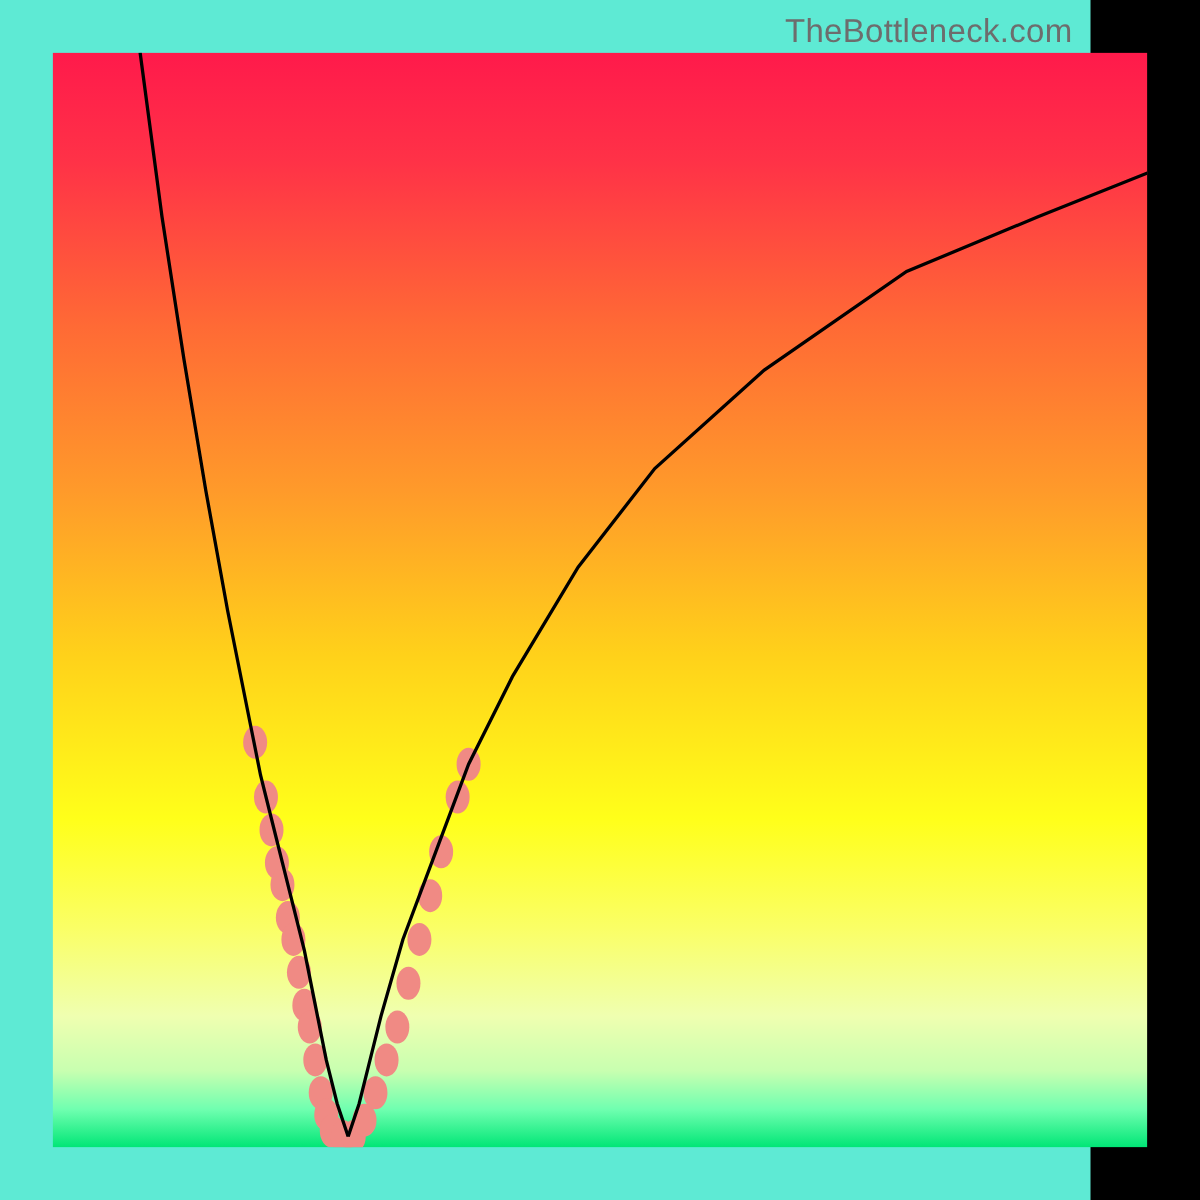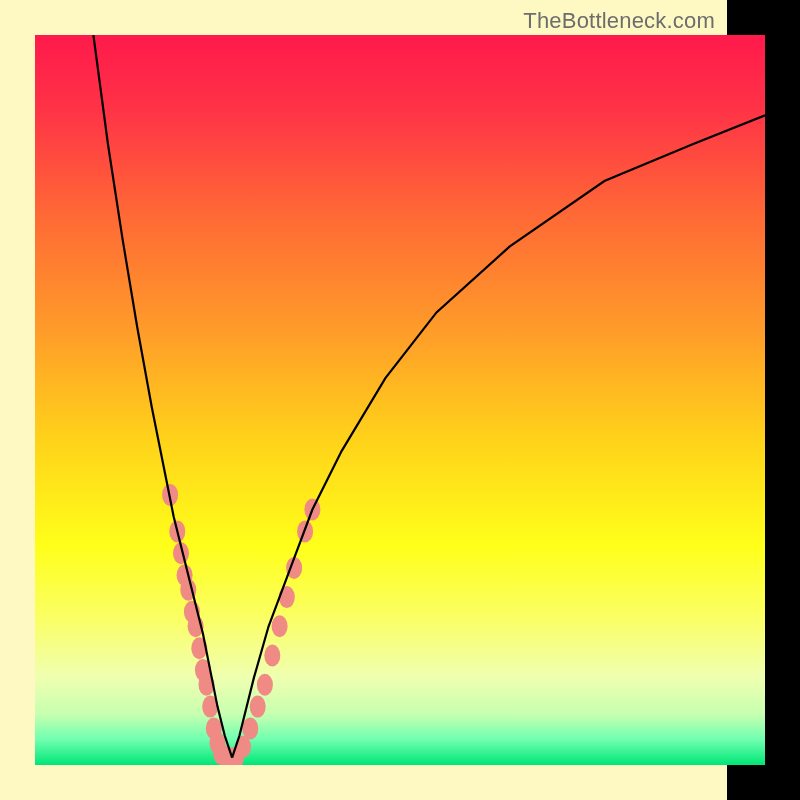--- a/index.html
+++ b/index.html
@@ -8,21 +8,21 @@
     width: 800px;
     height: 800px;
     overflow: hidden;
     background: #000;
     font-family: Arial, Helvetica, sans-serif;
   }
   .stage {
     position: relative;
     width: 727px;
     height: 800px;
-    background: #fef9c3;
+    background: #5eead4;
   }
   .plot-area {
     position: absolute;
     left: 35px;
     top: 35px;
     width: 730px;
     height: 730px;
     overflow: hidden;
   }
   .gradient-bg {

